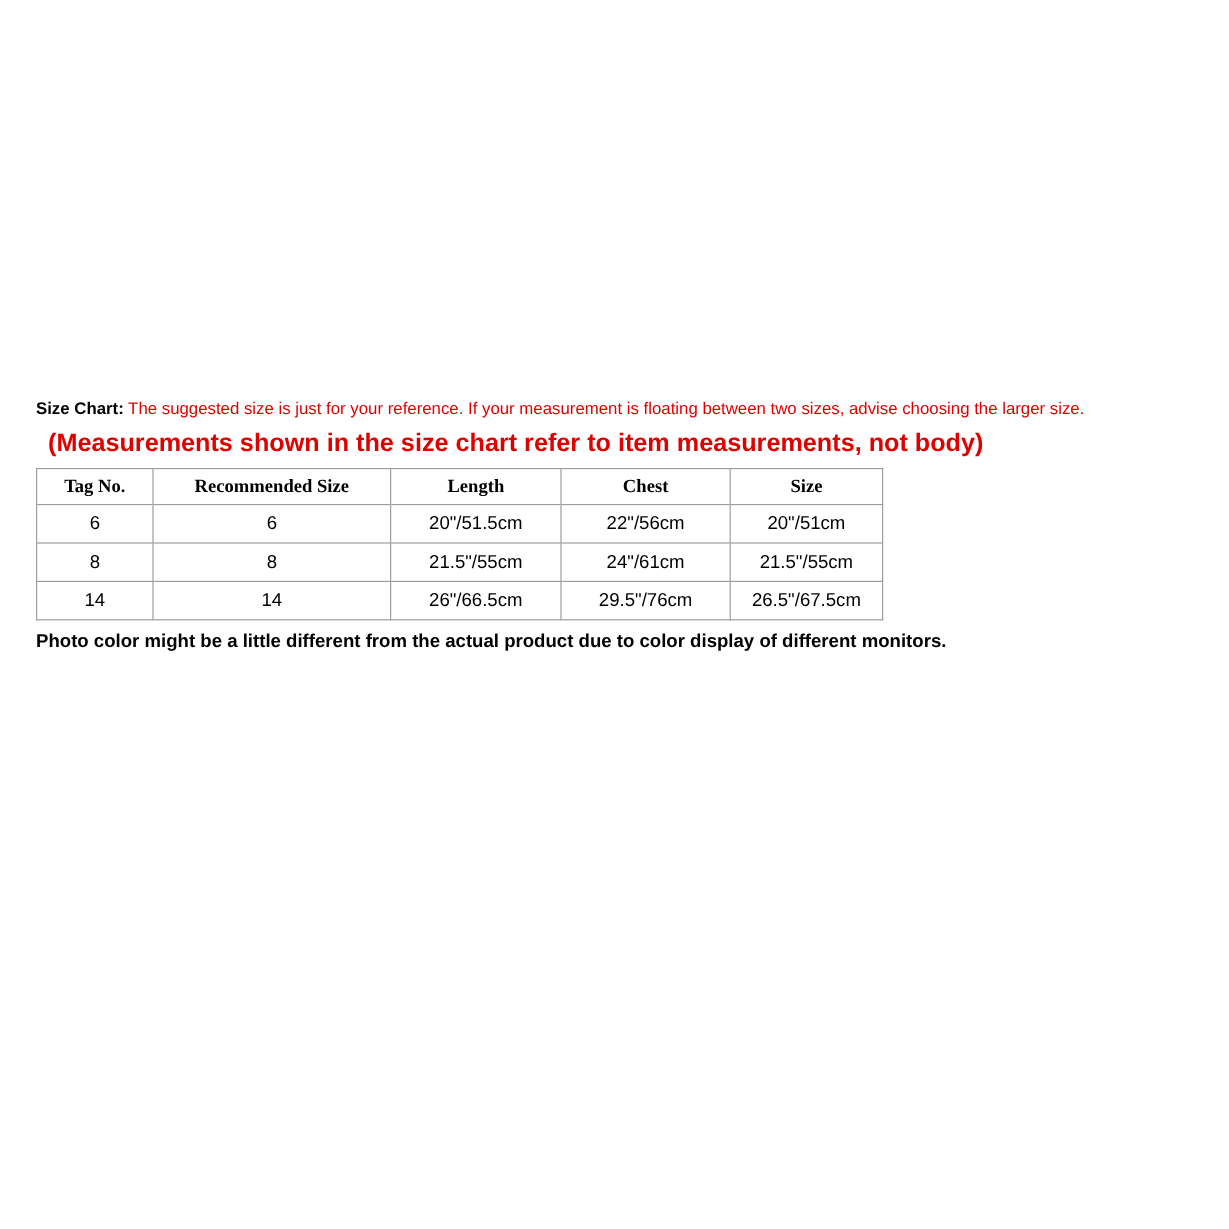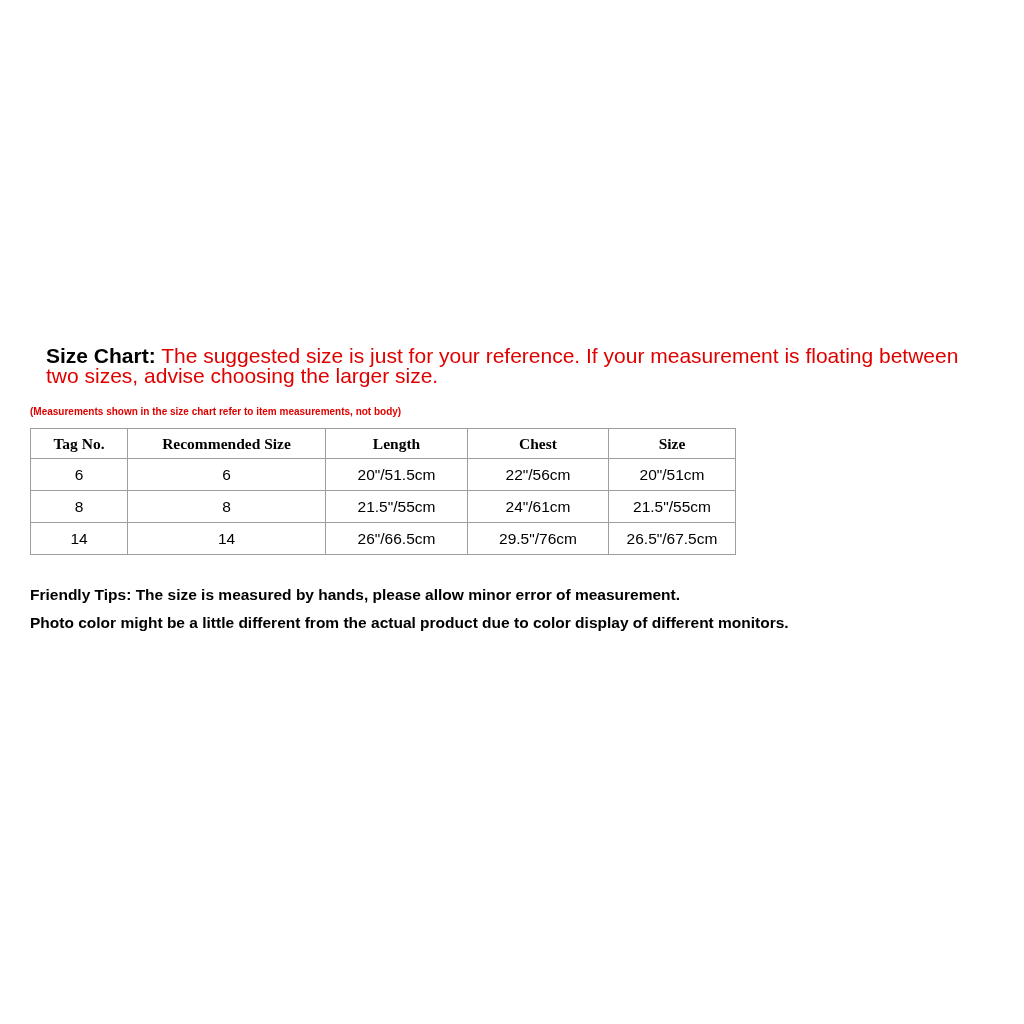--- a/index.html
+++ b/index.html
@@ -17,29 +17,29 @@
     box-sizing: border-box;
     overflow: hidden;
   }
   .content {
     position: absolute;
     left: 30px;
     top: 330px;
     width: 968px;
   }
   .intro {
-    margin: 16px;
-    font-size: 21px;
+    margin: 0;
+    font-size: 14px;
     line-height: 20px;
   }
   .bold { font-weight: bold; }
   .red { color: var(--red, #e00000); }
   .note {
-    margin: 0;
-    font-size: 10px;
+    margin: 10px;
+    font-size: 21px;
     line-height: 20px;
     font-weight: bold;
   }
   table.size-table {
     margin-top: 6px;
     border-collapse: collapse;
     table-layout: fixed;
   }
   table.size-table th,
   table.size-table td {
@@ -118,17 +118,16 @@
         <tr>
           <td>14</td>
           <td>14</td>
           <td>26"/66.5cm</td>
           <td>29.5"/76cm</td>
           <td>26.5"/67.5cm</td>
         </tr>
       </tbody>
     </table>
 
-    <p class="tips first">Friendly Tips: The size is measured by hands, please allow minor error of measurement.</p>
     <p class="tips second">Photo color might be a little different from the actual product due to color display of different monitors.</p>
 
   </div>
 </div>
 
 </body></html>

